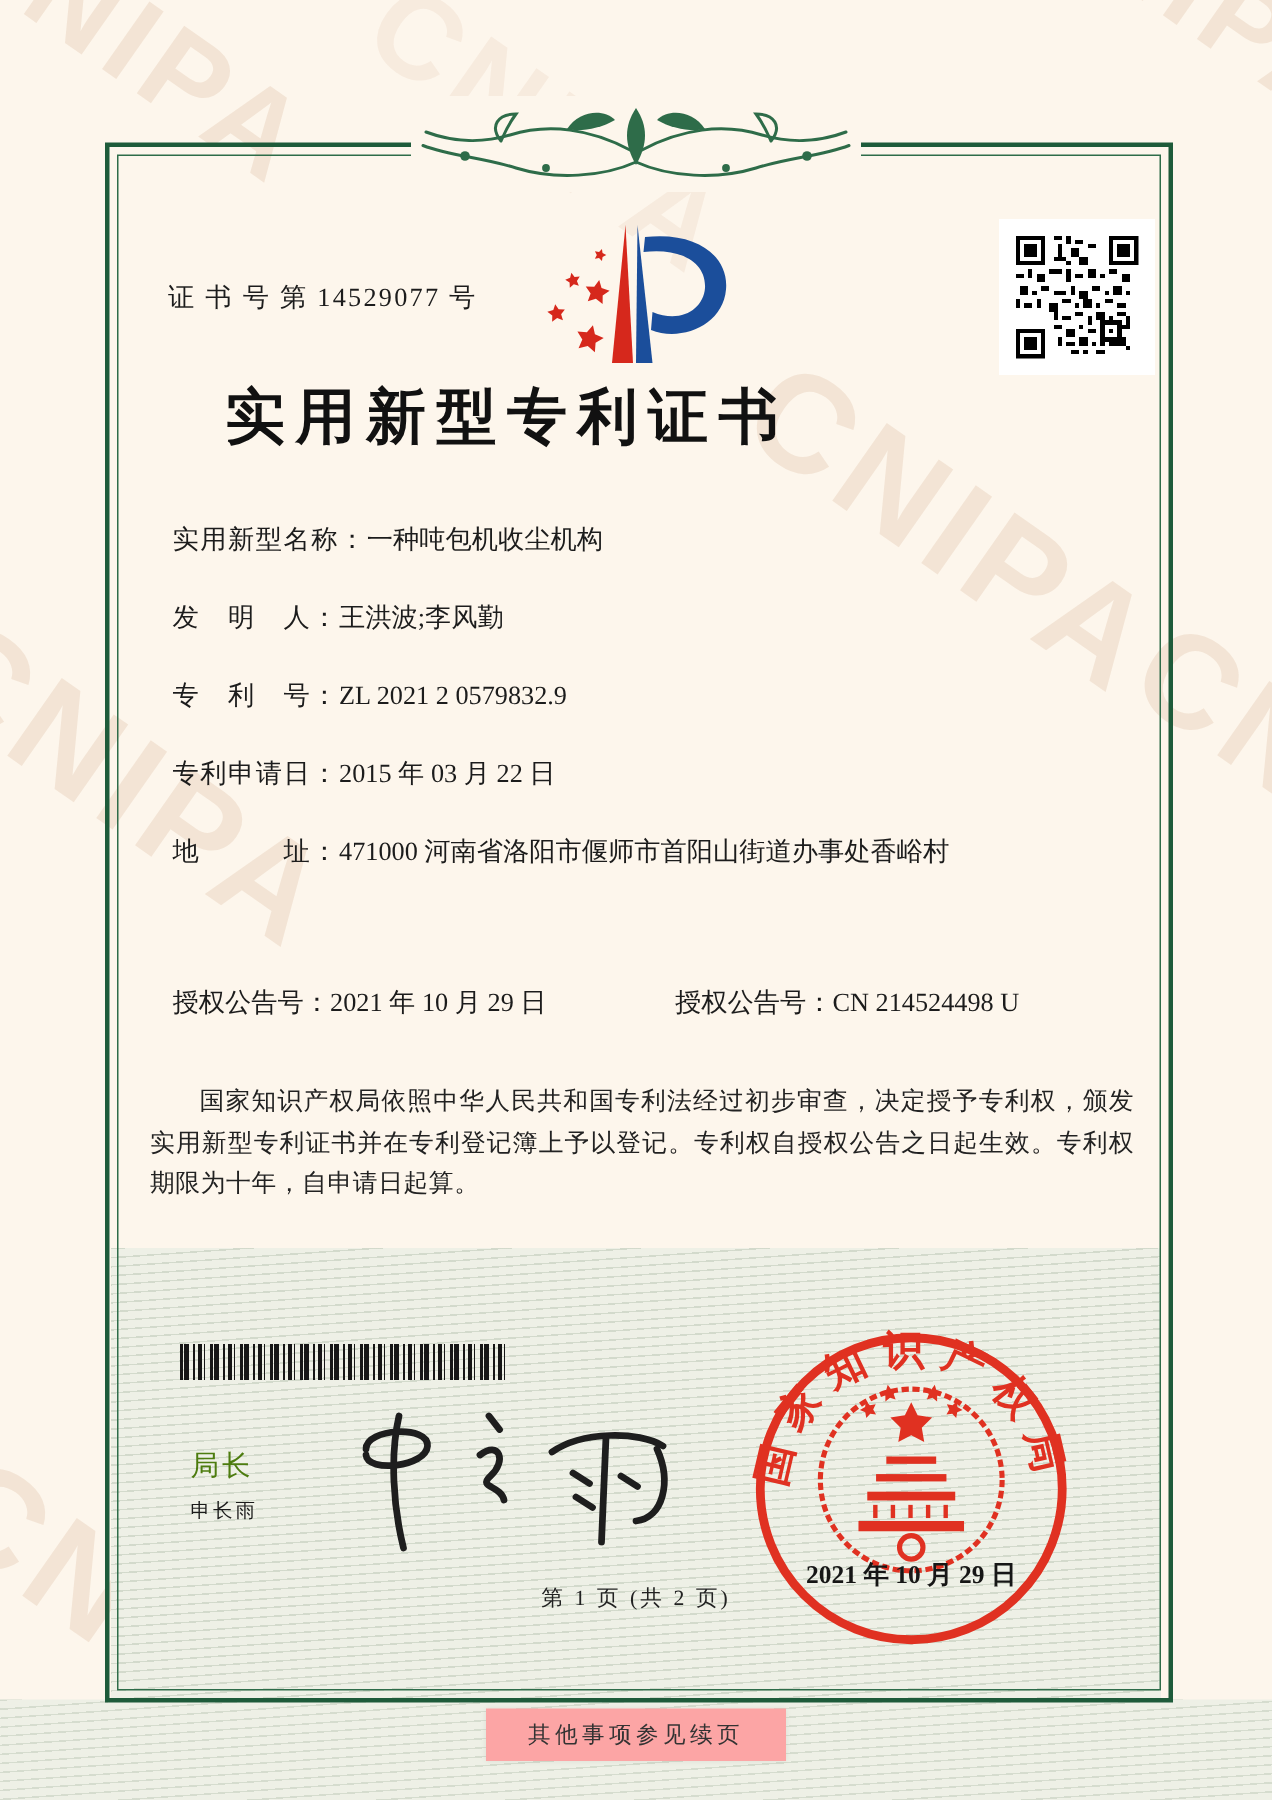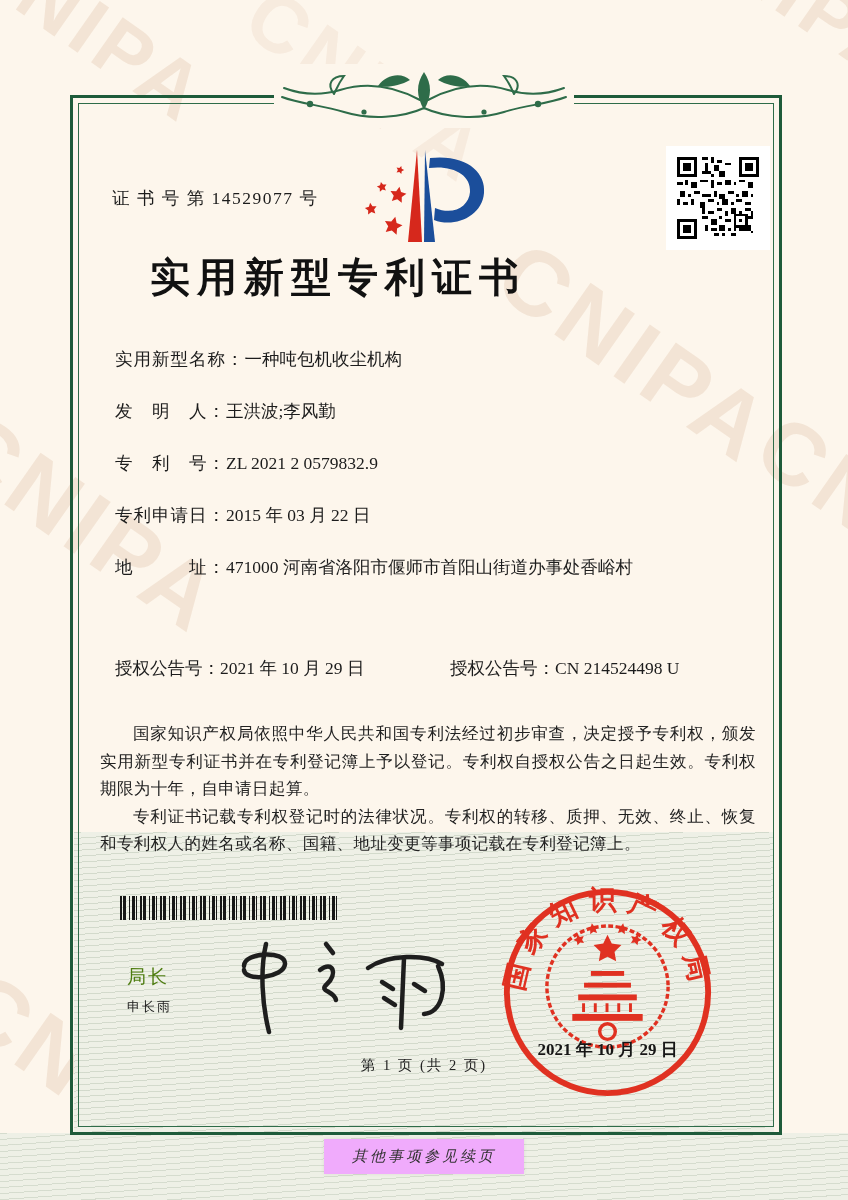--- a/index.html
+++ b/index.html
@@ -62,22 +62,22 @@
   .signature{position:absolute;left:228px;top:930px;width:225px;height:115px;}
 
   .seal{position:absolute;left:500px;top:885px;width:215px;height:215px;}
   .seal-date{position:absolute;left:500px;top:1038px;width:215px;text-align:center;
       font-size:17px;font-weight:600;color:#161616;white-space:pre;}
 
   .page-info{position:absolute;left:0;top:1056px;width:848px;text-align:center;
       font-size:14.5px;letter-spacing:2px;color:#222;white-space:pre;}
 
   .footer-note{position:absolute;left:50%;transform:translateX(-50%);top:1139px;
-      background:#f0abfc;padding:8px 28px;font-size:15px;letter-spacing:3px;color:#333;
-      box-shadow:0 0 4px rgba(0,0,0,0.08);white-space:pre;font-style:italic;}
+      background:#fca5a5;padding:8px 28px;font-size:15px;letter-spacing:3px;color:#333;
+      box-shadow:0 0 4px rgba(0,0,0,0.08);white-space:pre;}
 </style>
 </head>
 <body>
 
 <div class="page">
 
   <div class="wm" style="left:-50px;top:-20px;font-size:80px;">CNIPA</div>
   <div class="wm" style="left:230px;top:40px;font-size:80px;color:rgba(205,160,125,0.12);">CNIPA</div>
   <div class="wm" style="left:660px;top:-55px;font-size:78px;">CNIPA</div>
   <div class="wm" style="left:480px;top:300px;font-size:92px;">CNIPA</div>
@@ -228,21 +228,20 @@
     <div class="frow"><span class="lab">地　　　址：</span><span>471000 河南省洛阳市偃师市首阳山街道办事处香峪村</span></div>
   </div>
 
   <div class="grant-row">
     <div class="grant-left"><span>授权公告号：</span><span>2021 年 10 月 29 日</span></div>
     <div><span>授权公告号：</span><span>CN 214524498 U</span></div>
   </div>
 
   <div class="paras">
     <p>国家知识产权局依照中华人民共和国专利法经过初步审查，决定授予专利权，颁发实用新型专利证书并在专利登记簿上予以登记。专利权自授权公告之日起生效。专利权期限为十年，自申请日起算。</p>
-    <p>专利证书记载专利权登记时的法律状况。专利权的转移、质押、无效、终止、恢复和专利权人的姓名或名称、国籍、地址变更等事项记载在专利登记簿上。</p>
   </div>
 
   <div class="barcode"></div>
 
   <div class="director-title">局长</div>
   <div class="director-name">申长雨</div>
   <div class="signature">
     <svg width="225" height="115" viewBox="0 0 225 115">
       <g stroke="#1e1e1e" stroke-width="4.5" fill="none" stroke-linecap="round" stroke-linejoin="round">
         <path d="M38,14 C32,40 34,74 41,102"></path>

